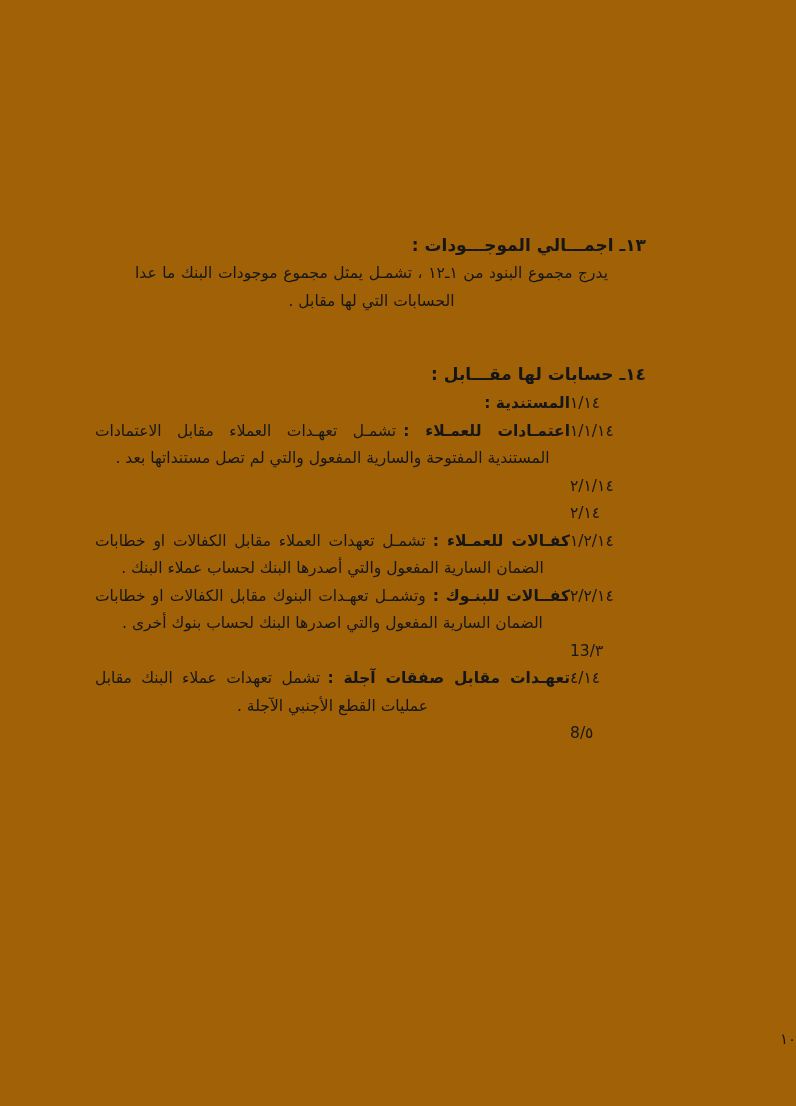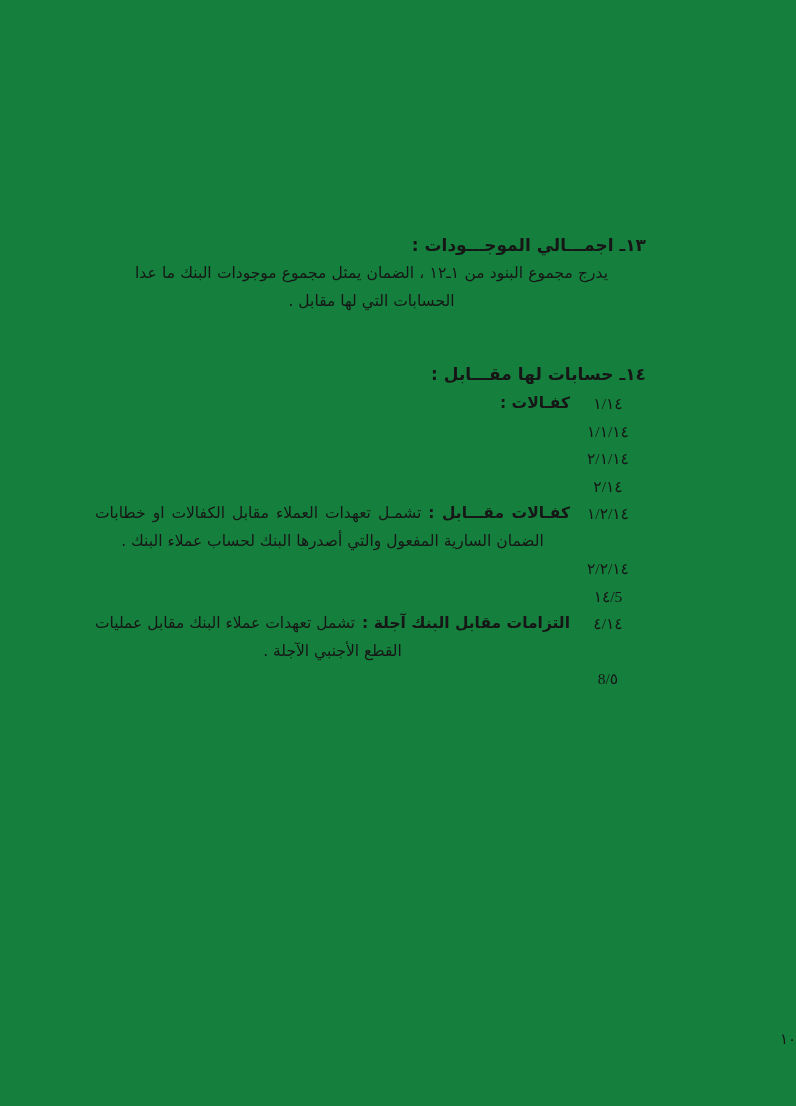--- a/index.html
+++ b/index.html
@@ -1,20 +1,20 @@
 <!DOCTYPE html>
 <html lang="ar" dir="rtl"><head>
 <meta charset="utf-8">
 <style>
   html,body{margin:0;padding:0;background:#e8e8e8;}
   .page{
     position:relative;
     width:796px;height:1106px;
     margin:0 auto;
-    background:#15803d;
+    background:#a16207;
     font-family:"DejaVu Sans", sans-serif;
     color:#161616;
     overflow:hidden;
   }
   .content{
     position:absolute;
     top:231px;
     right:150px;
     left:95px;
     direction:rtl;
@@ -41,24 +41,23 @@
   .items{margin-top:2px;}
   .item{
     display:flex;
     align-items:flex-start;
     font-size:15.5px;
     line-height:27.5px;
   }
   .num{
     flex:none;
     width:76px;
-    text-align:center;
+    text-align:left;
     letter-spacing:1.5px;
     white-space:nowrap;
-    font-family:Liberation Serif, serif;
   }
   .txt{
     flex:1;
     text-align:justify;
     text-align-last:center;
   }
   .item.flush .txt{
     text-align:right;
     text-align-last:right;
   }
@@ -76,61 +75,63 @@
   }
 </style>
 </head>
 <body>
 
 <div class="page">
   <div class="content">
 
     <section>
       <h2 class="sec-heading">١٣ـ اجمـــالي الموجـــودات :</h2>
-      <p class="sec13-para">يدرج مجموع البنود من ١ـ١٢ ، الضمان يمثل مجموع موجودات البنك ما عدا الحسابات التي لها مقابل .</p>
+      <p class="sec13-para">يدرج مجموع البنود من ١ـ١٢ ، تشمـل يمثل مجموع موجودات البنك ما عدا الحسابات التي لها مقابل .</p>
     </section>
 
     <section class="sec14">
       <h2 class="sec-heading">١٤ـ حسابات لها مقـــابل :</h2>
 
       <div class="items">
 
         <div class="item flush">
           <div class="num">١/١٤</div>
-          <div class="txt"><span class="lbl">كفـالات :</span><span class="bod"></span></div>
+          <div class="txt"><span class="lbl">المستندية :</span><span class="bod"></span></div>
         </div>
 
         <div class="item">
           <div class="num">١/١/١٤</div>
+          <div class="txt"><span class="lbl">اعتمـادات للعمـلاء :</span><span class="bod">تشمـل تعهـدات العملاء مقابل الاعتمادات المستندية المفتوحة والسارية المفعول والتي لم تصل مستنداتها بعد .</span></div>
         </div>
 
         <div class="item">
           <div class="num">٢/١/١٤</div>
         </div>
 
         <div class="item flush">
           <div class="num">٢/١٤</div>
         </div>
 
         <div class="item">
           <div class="num">١/٢/١٤</div>
-          <div class="txt"><span class="lbl">كفـالات مقـــابل :</span><span class="bod">تشمـل تعهدات العملاء مقابل الكفالات او خطابات الضمان السارية المفعول والتي أصدرها البنك لحساب عملاء البنك .</span></div>
+          <div class="txt"><span class="lbl">كفـالات للعمـلاء :</span><span class="bod">تشمـل تعهدات العملاء مقابل الكفالات او خطابات الضمان السارية المفعول والتي أصدرها البنك لحساب عملاء البنك .</span></div>
         </div>
 
         <div class="item">
           <div class="num">٢/٢/١٤</div>
+          <div class="txt"><span class="lbl">كفــالات للبنـوك :</span><span class="bod">وتشمـل تعهـدات البنوك مقابل الكفالات او خطابات الضمان السارية المفعول والتي اصدرها البنك لحساب بنوك أخرى .</span></div>
         </div>
 
         <div class="item">
-          <div class="num">5/١٤</div>
+          <div class="num">٣/13</div>
         </div>
 
         <div class="item">
           <div class="num">٤/١٤</div>
-          <div class="txt"><span class="lbl">التزامات مقابل البنك آجلة :</span><span class="bod">تشمل تعهدات عملاء البنك مقابل عمليات القطع الأجنبي الآجلة .</span></div>
+          <div class="txt"><span class="lbl">تعهـدات مقابل صفقات آجلة :</span><span class="bod">تشمل تعهدات عملاء البنك مقابل عمليات القطع الأجنبي الآجلة .</span></div>
         </div>
 
         <div class="item flush">
           <div class="num">٥/8</div>
         </div>
 
       </div>
     </section>
   </div>
 

